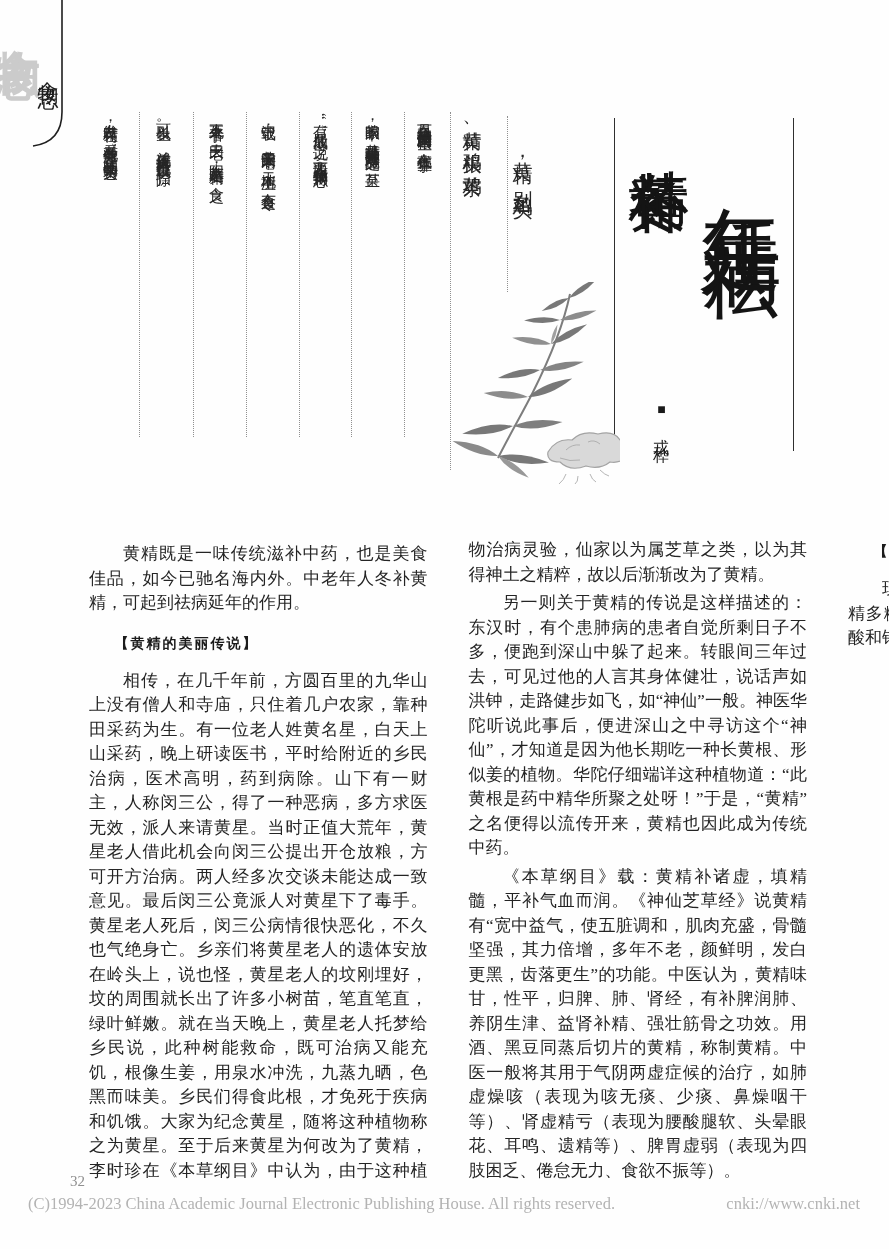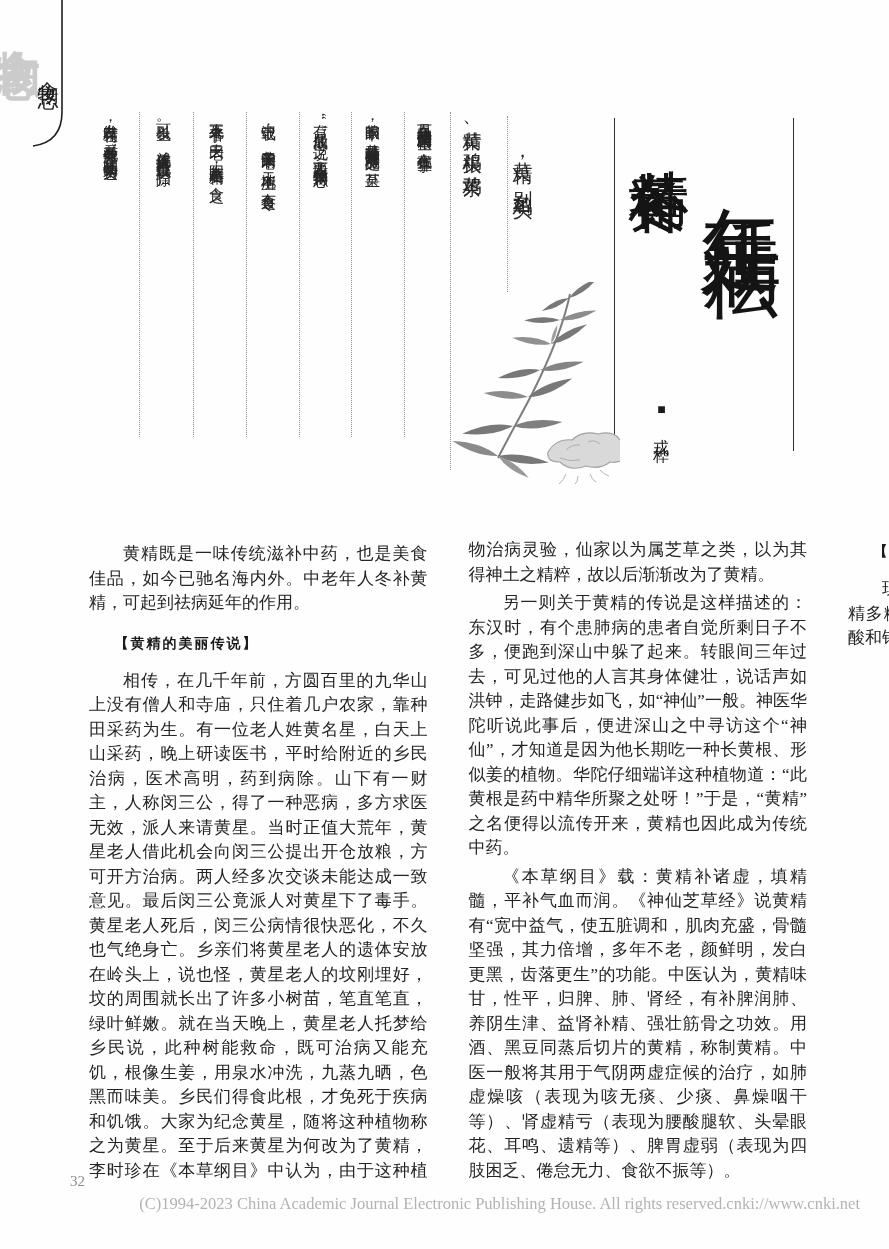--- a/index.html
+++ b/index.html
@@ -60,21 +60,21 @@
   }
   .blk-p{margin:4px;text-indent:2em;}
   .blk-h{
     font-size:14px;font-weight:bold;line-height:28px;
     margin:14px 0 11px 0;text-indent:2.1em;letter-spacing:2px;color:#1b1b1b;
   }
   
   .page-num{position:absolute;left:70px;top:1173px;font-size:15px;color:#8f8f8f;}
   .copyright{
     position:absolute;left:28px;top:1194px;width:832px;
-    display:flex;justify-content:flex-end;
+    display:flex;justify-content:space-between;
     font-size:16.5px;color:#b3b3b3;
     font-family:"Liberation Serif","DejaVu Serif",serif;
   }
 </style>
 </head>
 <body>
 
 <div class="page">
 
   <div class="mast-big">食物志</div>

